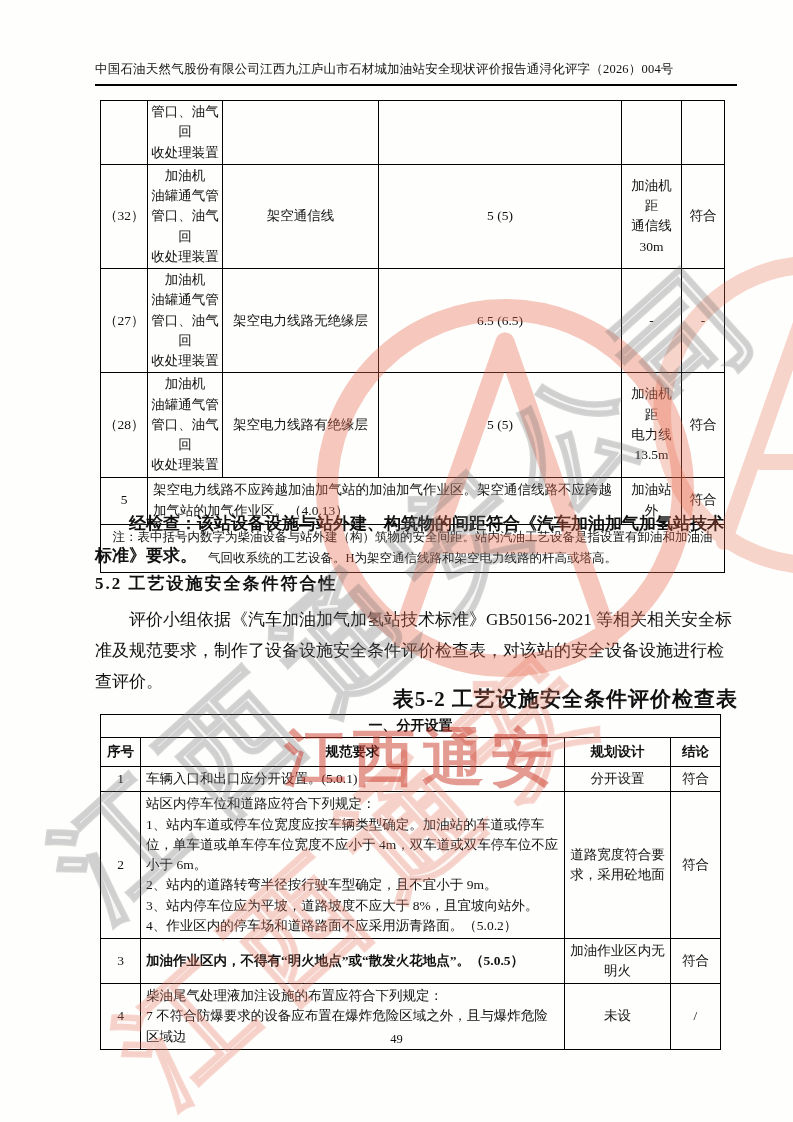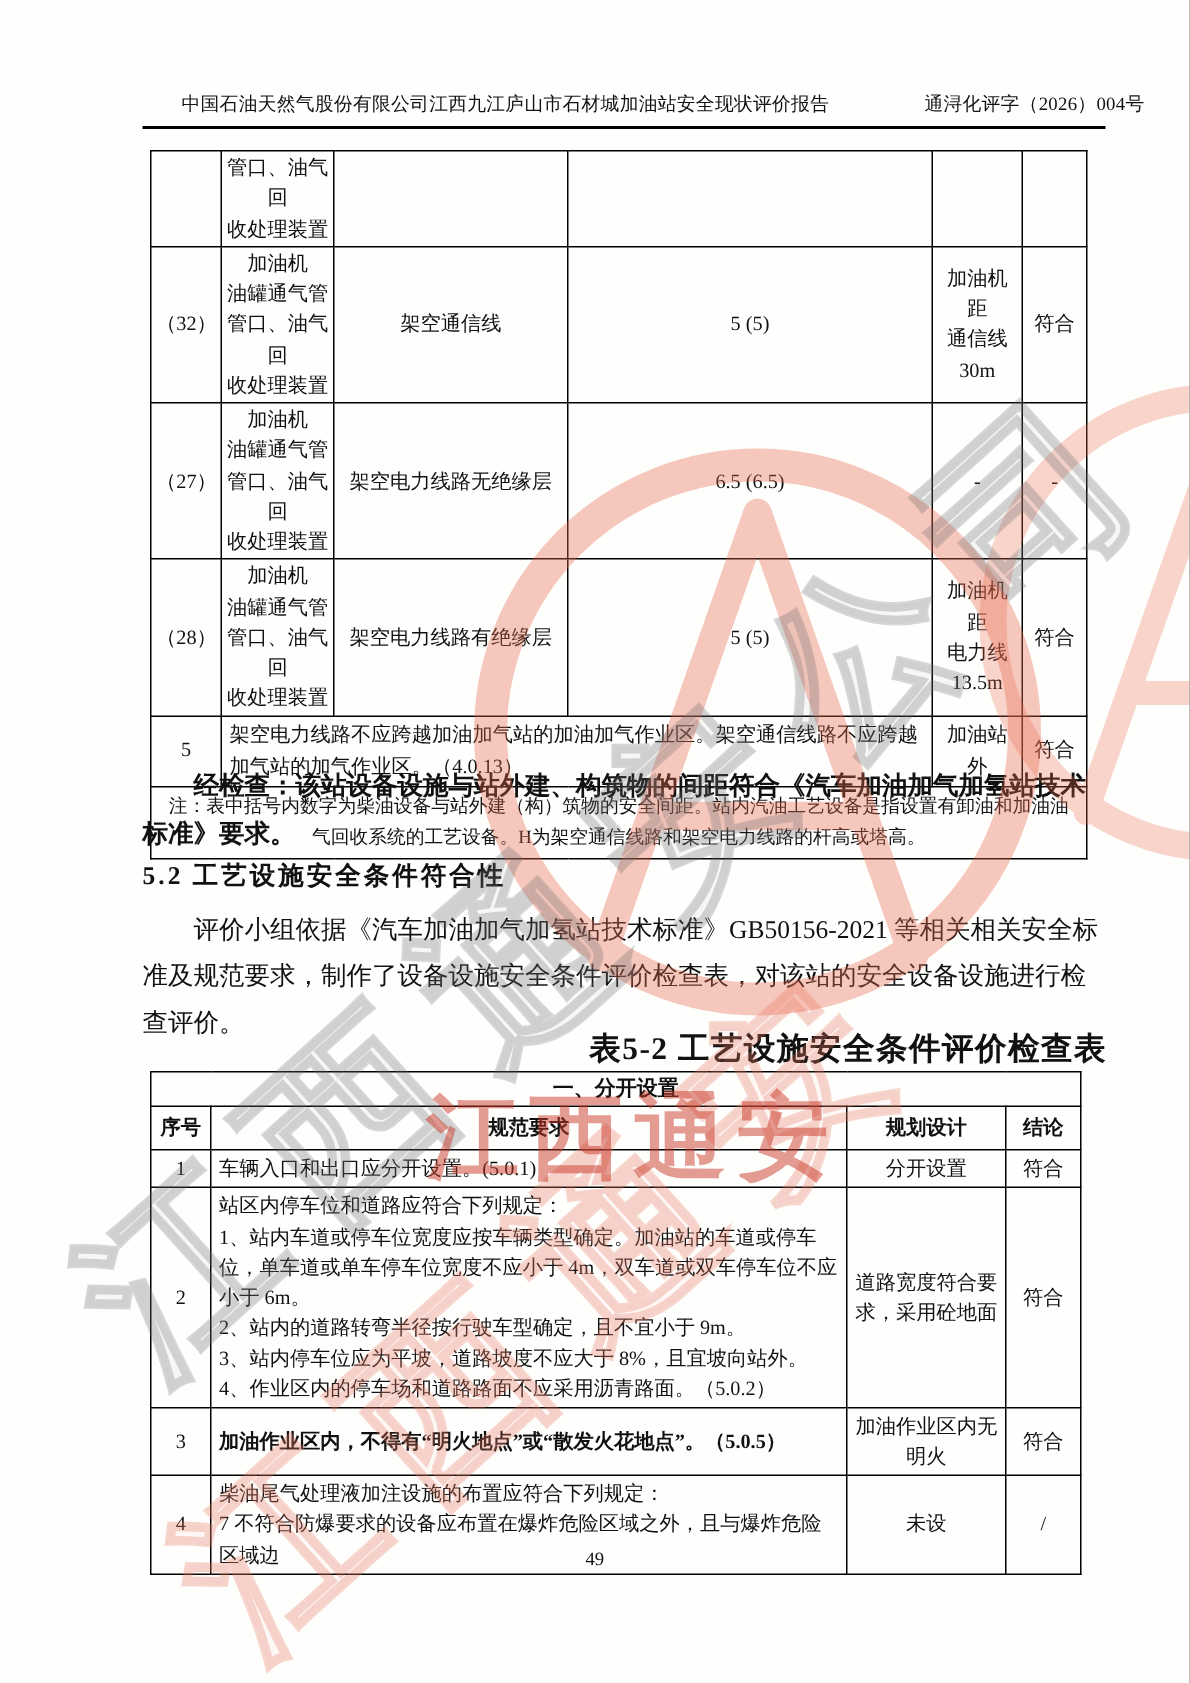--- a/index.html
+++ b/index.html
@@ -3,21 +3,21 @@
 <meta charset="utf-8">
 <style>
   html,body { margin:0; padding:0; background:#888; }
   .page {
     position:relative; width:793px; height:1122px; margin:0 auto;
     background:#fefefd; overflow:hidden;
     font-family:"Liberation Serif","DejaVu Serif",serif; color:#111;
   }
   
   .hdr { position:absolute; left:95px; top:61px; width:642px;
-         display:flex; justify-content:space-between; font-size:12.5px; letter-spacing:0.2px;margin-left:26px; }
+         display:flex; justify-content:flex-start; font-size:12.5px; letter-spacing:0.2px; }
   .hdr-rule { position:absolute; left:95px; top:84px; width:642px; border-top:2px solid #000; height:0; }
   
   table { border-collapse:collapse; table-layout:fixed; position:absolute; }
   td, th { border:1.5px solid #000; overflow:hidden; }
   .t1 { left:100px; top:100px; width:624px; }
   .t1 td { text-align:center; vertical-align:middle; font-size:13.5px; line-height:1.5; padding:1px 3px; }
   .prewrap { white-space:pre-line; }
   .t1 .merged-req { text-align:left; padding:2px 5px; line-height:1.55; }
   .note-cell { text-align:center; font-size:12.5px !important; line-height:1.75 !important; padding:2px 6px !important; }
   

